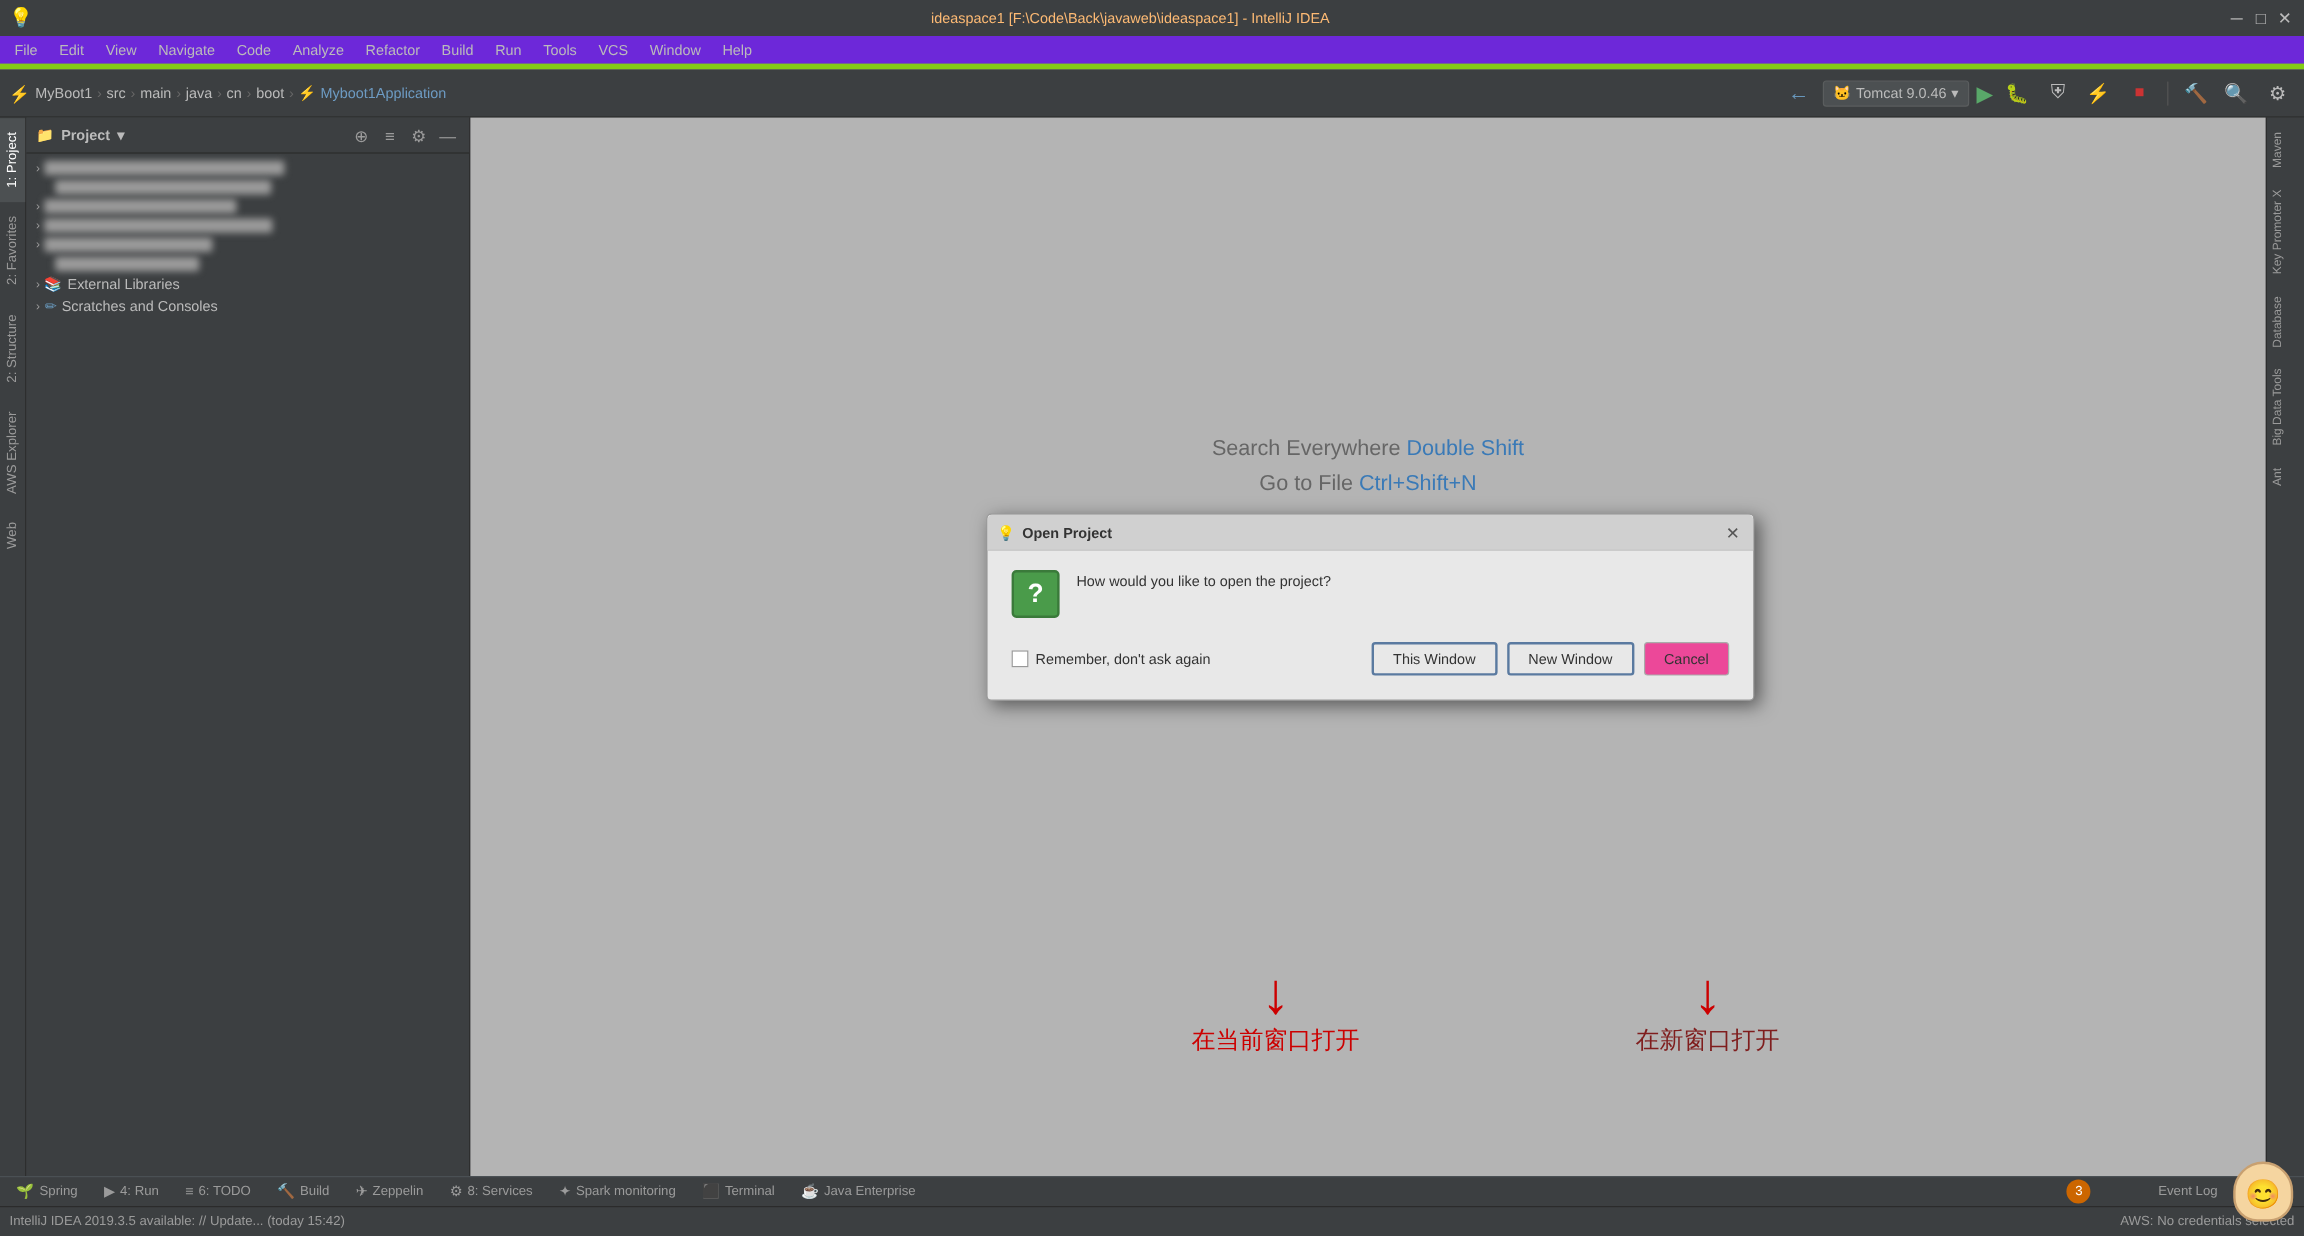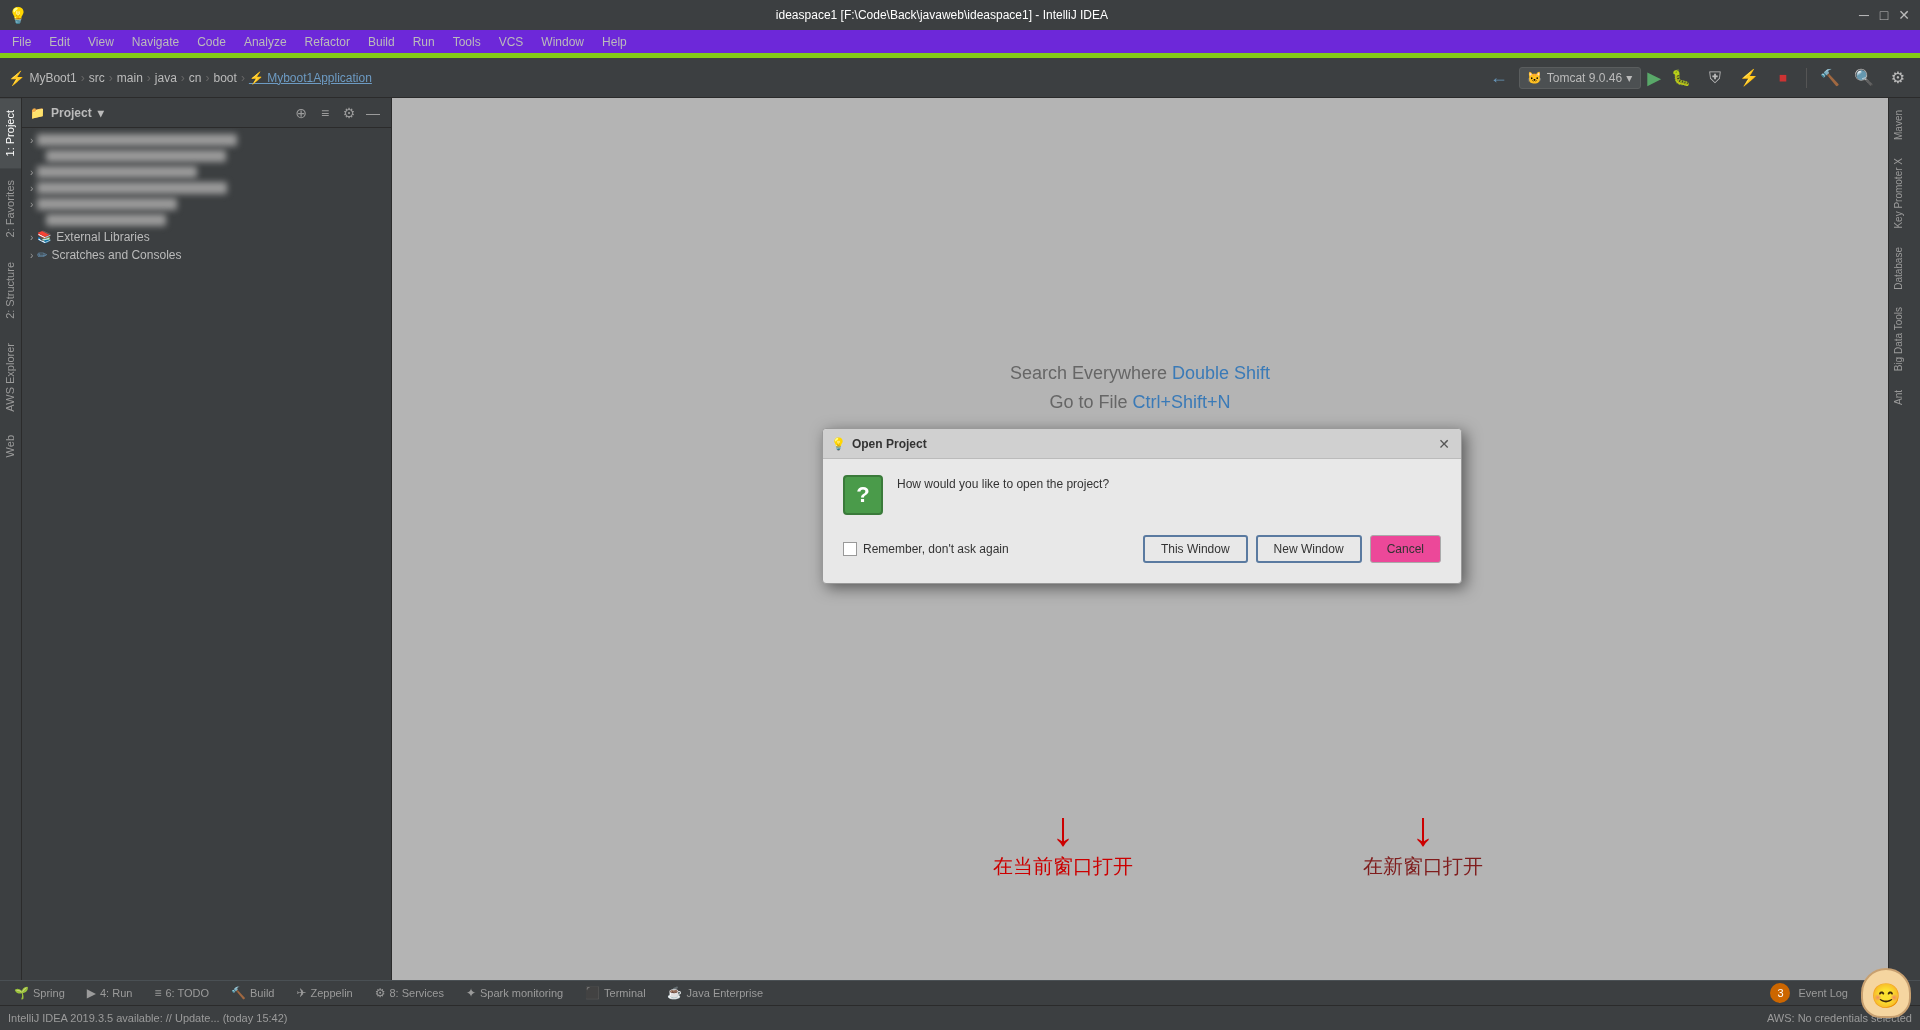--- a/index.html
+++ b/index.html
@@ -10,21 +10,21 @@
       height: 30px;
       background: #3c3f41;
       display: flex;
       align-items: center;
       justify-content: space-between;
       padding: 0 8px;
       color: #bbbbbb;
       font-size: 12px;
     }
     .title-bar-left { display: flex; align-items: center; gap: 6px; }
-    .title-bar-center { flex: 1; text-align: center; font-size: 12px; color: #ffffff; }
+    .title-bar-center { flex: 1; text-align: center; font-size: 12px; color: #fdba74; }
     .title-bar-right { display: flex; gap: 4px; }
     .title-btn { width: 16px; height: 16px; display: flex; align-items: center; justify-content: center; color: #bbbbbb; cursor: pointer; font-size: 14px; }
 
     
     .menu-bar {
       height: 28px;
       background: #6d28d9;
       display: flex;
       align-items: center;
       padding: 0 4px;
@@ -55,21 +55,21 @@
       color: #bbbbbb; cursor: pointer; border-radius: 3px;
       font-size: 16px;
     }
     .toolbar-sep { width: 1px; height: 20px; background: #555; margin: 0 3px; }
     .breadcrumb {
       display: flex; align-items: center; gap: 4px;
       color: #bbbbbb; font-size: 12px; margin-right: auto;
     }
     .breadcrumb-arrow { color: #666; }
     .breadcrumb-item { color: #bbbbbb; cursor: pointer; }
-    .breadcrumb-file { color: #6d9bc3; text-decoration: underline; }
+    .breadcrumb-file { color: #6d9bc3; }
 
     .tomcat-btn {
       display: flex; align-items: center; gap: 4px;
       background: #4c5052; border: 1px solid #5a5d5e;
       border-radius: 3px; padding: 3px 8px;
       color: #bbbbbb; cursor: pointer; font-size: 12px;
     }
     .run-btn { color: #59a869; font-size: 18px; cursor: pointer; }
 
     
@@ -489,21 +489,21 @@
   <div class="bottom-tab">
     <span class="bottom-tab-icon">⬛</span>
     <span>Terminal</span>
   </div>
   <div class="bottom-tab">
     <span class="bottom-tab-icon">☕</span>
     <span>Java Enterprise</span>
   </div>
   <div style="margin-left:auto; display:flex; align-items:center; gap:8px;">
     <div style="background:#cc6600; color:white; border-radius:50%; width:20px; height:20px; display:flex; align-items:center; justify-content:center; font-size:11px; cursor:pointer;">3</div>
-    <span style="color:#9b9b9b; font-size:11px;">Event Log</span>
+    <span style="color:#9b9b9b; font-size:11px;margin-left:48px;">Event Log</span>
 
     <div style="width:60px; height:60px; display:flex; align-items:center; justify-content:center; position:relative;">
       <div style="width:50px; height:50px; background:#f5d5a0; border-radius:50% 50% 40% 40%; position:relative; border:2px solid #c8a070;">
         <div style="position:absolute; top:50%; left:50%; transform:translate(-50%,-40%); font-size:24px;">😊</div>
       </div>
     </div>
   </div>
 </div>
 
 <div class="status-bar">

